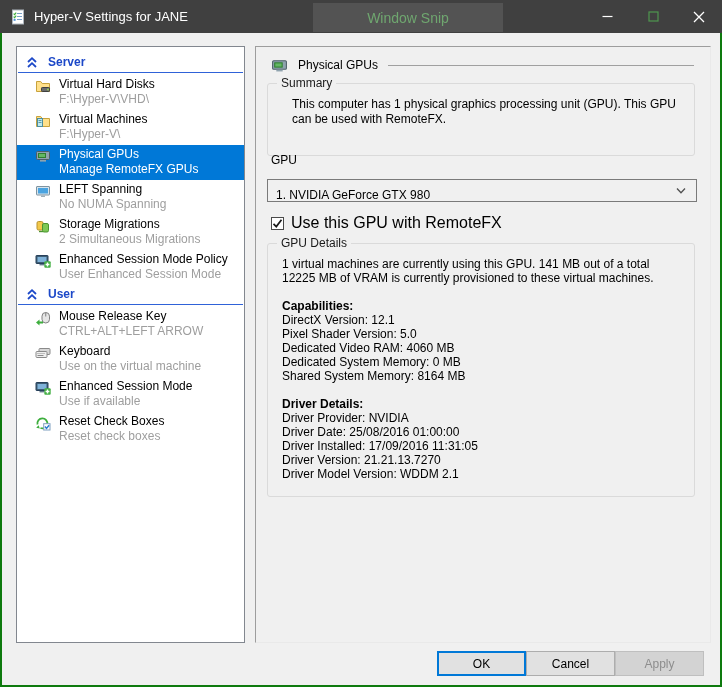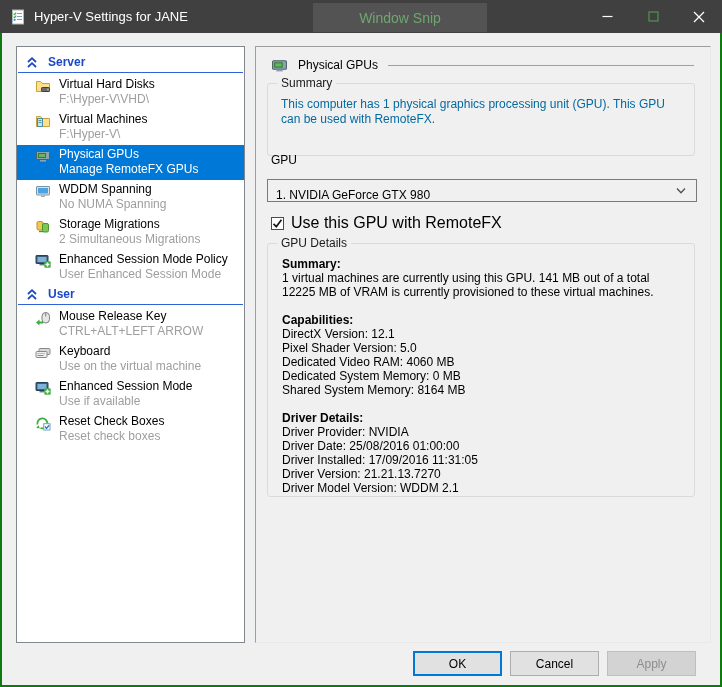--- a/index.html
+++ b/index.html
@@ -6,21 +6,21 @@
   html,body { width:722px; height:687px; overflow:hidden; background:#E4E4E4;
               font-family:"Liberation Sans", sans-serif; }
   .window { position:absolute; left:0; top:0; width:722px; height:687px;
             background:#F0F0F0; border:2px solid #0E7A0E; }
 
   
   .titlebar { position:absolute; left:-2px; top:-2px; width:722px; height:33px;
               background:#404040; display:flex; align-items:center; }
   .app-icon { margin-left:10px; width:16px; height:16px; flex:none; }
   .title-text { color:#FFFFFF; font-size:13px; margin-left:8px; white-space:nowrap; }
-  .snip-overlay { position:absolute; left:313px; top:3px; width:174px; height:29px;
+  .snip-overlay { position:absolute; left:313px; top:3px; width:190px; height:29px;
                   background:rgba(255,255,255,0.10); color:#6FA66F; font-size:14px;
                   display:flex; align-items:center; justify-content:center; }
   .controls { position:absolute; right:0; top:0; height:33px; display:flex; }
   .ctrl { width:46px; height:33px; display:flex; align-items:center; justify-content:center; }
 
   
   .sidebar { position:absolute; left:14px; top:44px; width:229px; height:597px;
              background:#FFFFFF; border:1px solid #82878F; overflow:hidden; padding-top:6px; }
   .tree-header { display:flex; align-items:center; margin:0 1px 2px 1px; padding:2px 0 3px 8px;
                  border-bottom:1px solid #2F62D8; }
@@ -43,41 +43,41 @@
                  display:flex; align-items:center; }
   .pane-header .picon { width:19px; height:17px; flex:none; }
   .pane-title { font-size:12px; color:#000; margin-left:9px; white-space:nowrap; }
   .pane-rule { flex:1; border-top:1px solid #A0A0A0; margin-left:10px; margin-top:1px; }
 
   .groupbox { position:absolute; left:11px; width:428px; border:1px solid #DADADA;
               border-radius:3px; }
   .groupbox .gb-label { position:absolute; top:-8px; left:9px; background:#F0F0F0;
                         padding:0 4px; font-size:12px; color:#1A1A1A; }
   .gb-summary { top:36px; height:73px; }
-  .gb-summary .gb-text { margin:13px 12px 0 13px; font-size:12px; line-height:15px; color:#0369a1; }
+  .gb-summary .gb-text { margin:13px 12px 0 24px; font-size:12px; line-height:15px; color:#000000; }
 
   .field-label { position:absolute; left:15px; top:106px; font-size:12px; color:#000; }
   .combo { position:absolute; left:11px; top:132px; width:430px; height:23px;
            background:#F0F0F0; border:1px solid #7A7A7A; display:flex; align-items:center; }
   .combo .combo-text { font-size:12px; color:#000; margin-left:8px; flex:1; white-space:nowrap;margin-top:8px; }
   .combo .combo-chev { width:10px; height:8px; margin-right:10px; flex:none; }
 
   .check-row { position:absolute; left:15px; top:167px; display:flex; align-items:center; }
   .checkbox { width:13px; height:13px; background:#FFFFFF; border:1px solid #4A4A4A;
               display:flex; align-items:center; justify-content:center; flex:none; }
   .check-row .cb-label { font-size:16px; color:#000; margin-left:7px; }
 
   .gb-details { top:196px; height:254px; }
   .gb-details .gb-body { margin:13px 12px 0 14px; font-size:12px; line-height:14px; color:#000; }
   .detail-heading { font-weight:bold; }
   .detail-para { margin-bottom:14px; }
   .detail-line { white-space:nowrap; }
 
   
-  .footer { position:absolute; top:649px; right:24px; display:flex; gap:8px; }
+  .footer { position:absolute; top:649px; right:16px; display:flex; }
   .btn { width:89px; height:25px; font-size:12px; font-family:"Liberation Sans",sans-serif;
          display:flex; align-items:center; justify-content:center; }
   .btn-default { background:#E1E1E1; border:2px solid #0078D7; color:#000; }
   .btn-normal { background:#E1E1E1; border:1px solid #ADADAD; color:#000; }
   .btn-disabled { background:#D3D3D3; border:1px solid #BFBFBF; color:#8D8D8D; }
 </style>
 </head>
 <body>
 
 <div class="window">
@@ -157,21 +157,21 @@
       </div>
     </div>
 
     <div class="tree-item">
       <svg class="ticon" viewBox="0 0 16 16">
         <rect x="1.5" y="3.5" width="13" height="8.5" rx="0.5" fill="#D7E4EC" stroke="#7E93A0"></rect>
         <rect x="3" y="5" width="10" height="5.5" fill="#4AA3E0"></rect>
         <rect x="6" y="12.5" width="4" height="1.5" fill="#9FB0BA"></rect>
       </svg>
       <div class="t-text">
-        <div class="t-label">WDDM Spanning</div>
+        <div class="t-label">LEFT Spanning</div>
         <div class="t-sub">No NUMA Spanning</div>
       </div>
     </div>
 
     <div class="tree-item">
       <svg class="ticon" viewBox="0 0 16 16">
         <rect x="2" y="3.5" width="6" height="8.5" rx="1.5" fill="#F2C84B" stroke="#B8922F"></rect>
         <rect x="7.5" y="5.5" width="6" height="8.5" rx="1.5" fill="#7DC855" stroke="#4C9431"></rect>
         <path d="M4 13.5h4" stroke="#4C9431" stroke-width="1.4"></path>
       </svg>
@@ -287,21 +287,20 @@
         <svg width="11" height="11" viewBox="0 0 11 11">
           <path d="M1.5 5.8L4.3 8.6 9.5 1.8" stroke="#1A1A1A" stroke-width="1.7" fill="none"></path>
         </svg>
       </span>
       <span class="cb-label">Use this GPU with RemoteFX</span>
     </div>
 
     <div class="groupbox gb-details">
       <span class="gb-label">GPU Details</span>
       <div class="gb-body">
-        <div class="detail-heading">Summary:</div>
         <div class="detail-para">1 virtual machines are currently using this GPU. 141 MB out of a total 12225 MB of VRAM is currently provisioned to these virtual machines.</div>
 
         <div class="detail-heading">Capabilities:</div>
         <div class="detail-line">DirectX Version: 12.1</div>
         <div class="detail-line">Pixel Shader Version: 5.0</div>
         <div class="detail-line">Dedicated Video RAM: 4060 MB</div>
         <div class="detail-line">Dedicated System Memory: 0 MB</div>
         <div class="detail-line detail-para">Shared System Memory: 8164 MB</div>
 
         <div class="detail-heading">Driver Details:</div>

